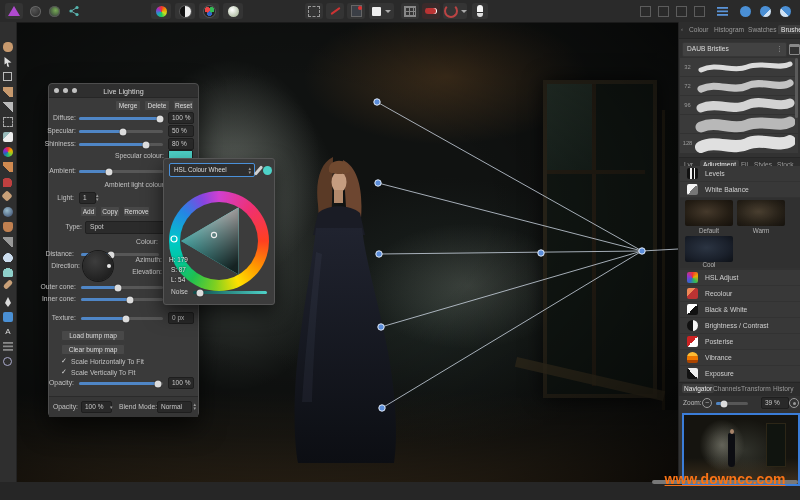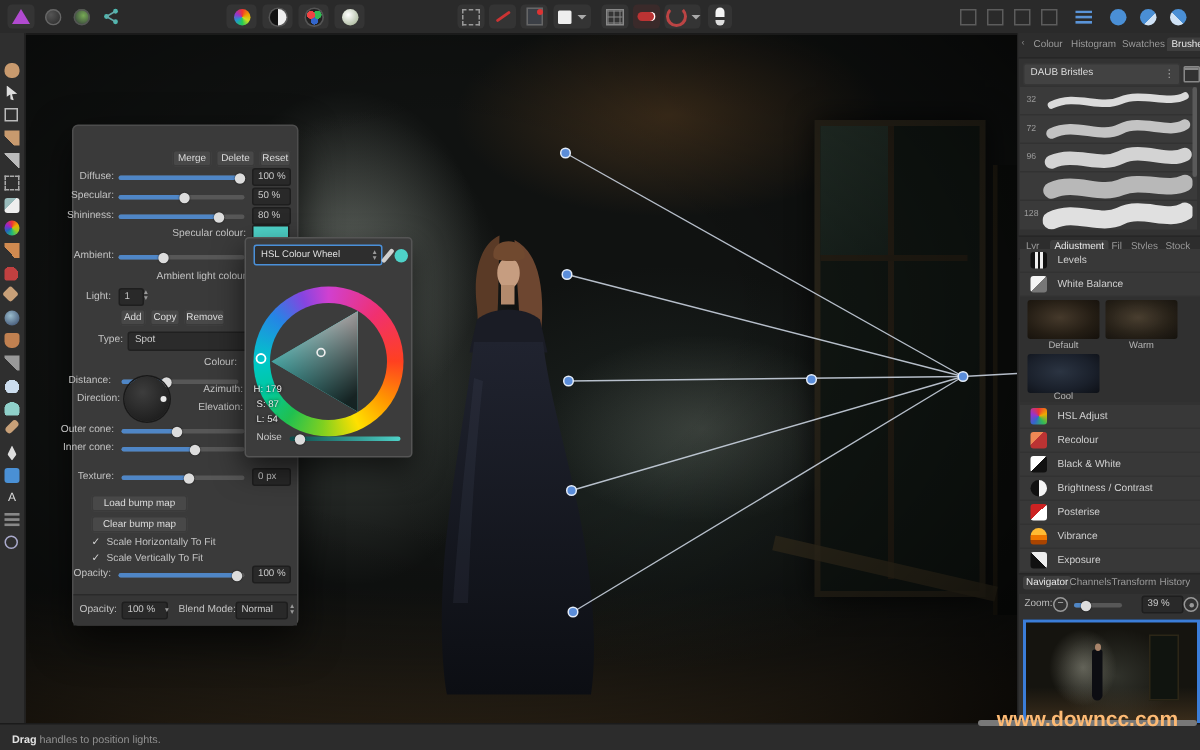--- a/index.html
+++ b/index.html
@@ -35,21 +35,21 @@
   .arow{position:absolute;left:679px;width:119px;height:15px;background:#383838;display:flex;align-items:center;}
   .aico{width:11px;height:11px;border-radius:2px;margin-left:7px;flex:0 0 auto;}
   .albl{font-size:6.8px;color:#d0d0d0;margin-left:7px;white-space:nowrap;}
   .wbthumb{position:absolute;width:48px;height:26px;border-radius:2px;background:
      radial-gradient(ellipse at 45% 45%, #45392b 0%, #241d14 60%, #14100b 100%);}
   .wblbl{position:absolute;width:48px;text-align:center;font-size:6.3px;color:#b5b5b5;}
   
   #statusbar{position:absolute;left:0;top:482px;width:800px;height:18px;background:#2c2c2c;border-top:1px solid #1b1b1b;}
   
   #wm1{position:absolute;left:655px;top:447px;width:140px;text-align:center;font-size:25px;font-weight:bold;color:#2da32d;letter-spacing:1px;z-index:50;line-height:26px;}
-  #wm2{position:absolute;left:655px;top:471px;width:140px;text-align:center;font-size:14px;font-weight:bold;color:#fdba74;z-index:50;}
+  #wm2{position:absolute;left:655px;top:471px;width:140px;text-align:center;font-size:14px;font-weight:bold;color:#f97316;text-decoration:underline;z-index:50;}
   .caret{font-size:5px;color:#9a9a9a;line-height:4px;}
 </style>
 </head>
 <body>
 
 <div id="app">
 
   <div class="abs" style="left:16px;top:22px;width:662px;height:460px;background:#0e100f;overflow:hidden;">
 
     <div class="abs" style="left:0;top:0;width:662px;height:460px;
@@ -218,20 +218,26 @@
     <div class="tool" style="top:245px;background:radial-gradient(circle at 50% 65%,#8fd0ca 65%,transparent 67%);"></div>
     <div class="tool" style="top:260px;background:#c8a078;transform:rotate(-45deg);height:5px;border-radius:3px;"></div>
     <div class="tool" style="top:275px;background:#ddd;clip-path:polygon(50% 0,80% 60%,50% 100%,20% 60%);"></div>
     <div class="tool" style="top:290px;background:#4a90d5;border-radius:2px;"></div>
     <div class="tool" style="top:305px;color:#ddd;font-size:8px;line-height:10px;text-align:center;">A</div>
     <div class="tool" style="top:320px;background:linear-gradient(#888 2px,transparent 2px);background-size:10px 3.5px;"></div>
     <div class="tool" style="top:335px;border:1.5px solid #aac;border-radius:50%;width:7px;height:7px;"></div>
   </div>
 
   <div id="dlg">
+    <div id="dlg-title">
+      <div class="tl" style="left:5px;"></div>
+      <div class="tl" style="left:14px;"></div>
+      <div class="tl" style="left:23px;"></div>
+      <div style="position:absolute;left:0;width:100%;text-align:center;top:3px;font-size:7.2px;color:#dadada;">Live Lighting</div>
+    </div>
     <div class="btn" style="left:66px;top:16px;width:26px;height:11px;line-height:11px;">Merge</div>
     <div class="btn" style="left:95px;top:16px;width:26px;height:11px;line-height:11px;">Delete</div>
     <div class="btn" style="left:124px;top:16px;width:21px;height:11px;line-height:11px;">Reset</div>
 
     <div class="dl" style="right:122px;top:30px;">Diffuse:</div>
     <div class="sl" style="left:30px;top:33px;width:84px;">
         <i style="width:96%"></i>
         <b style="left:96%"></b>
       </div>
     <div class="vbox" style="left:119px;top:28px;width:21px;">100 %</div>
@@ -496,22 +502,17 @@
         radial-gradient(ellipse 30px 34px at 38px 30px, rgba(165,165,150,.5), transparent 75%),
         radial-gradient(ellipse 50px 40px at 60px 36px, rgba(90,95,85,.4), transparent 80%),
         linear-gradient(to top, rgba(90,66,38,.6), transparent 26px),
         #15140f;">
       <div style="position:absolute;left:44px;top:18px;width:7px;height:34px;background:#0c0d12;border-radius:2px 2px 4px 4px;"></div>
       <div style="position:absolute;left:45.5px;top:14px;width:4px;height:5px;border-radius:50%;background:#a8846a;"></div>
       <div style="position:absolute;left:82px;top:8px;width:18px;height:42px;background:#10140f;border:1px solid #2c2617;"></div>
     </div>
   </div>
 
-  <div id="statusbar">
-    <span style="position:absolute;left:8px;top:5px;font-size:7.2px;">
-      <b style="color:#e2e2e2;">Drag</b><span style="color:#909090;"> handles to position lights.</span>
-    </span>
-  </div>
   <div style="position:absolute;left:652px;top:480px;width:146px;height:4px;background:#787878;border-radius:2px;z-index:40;"></div>
 
   <div id="wm2">www.downcc.com</div>
 
 </div>
 
 </body></html>

